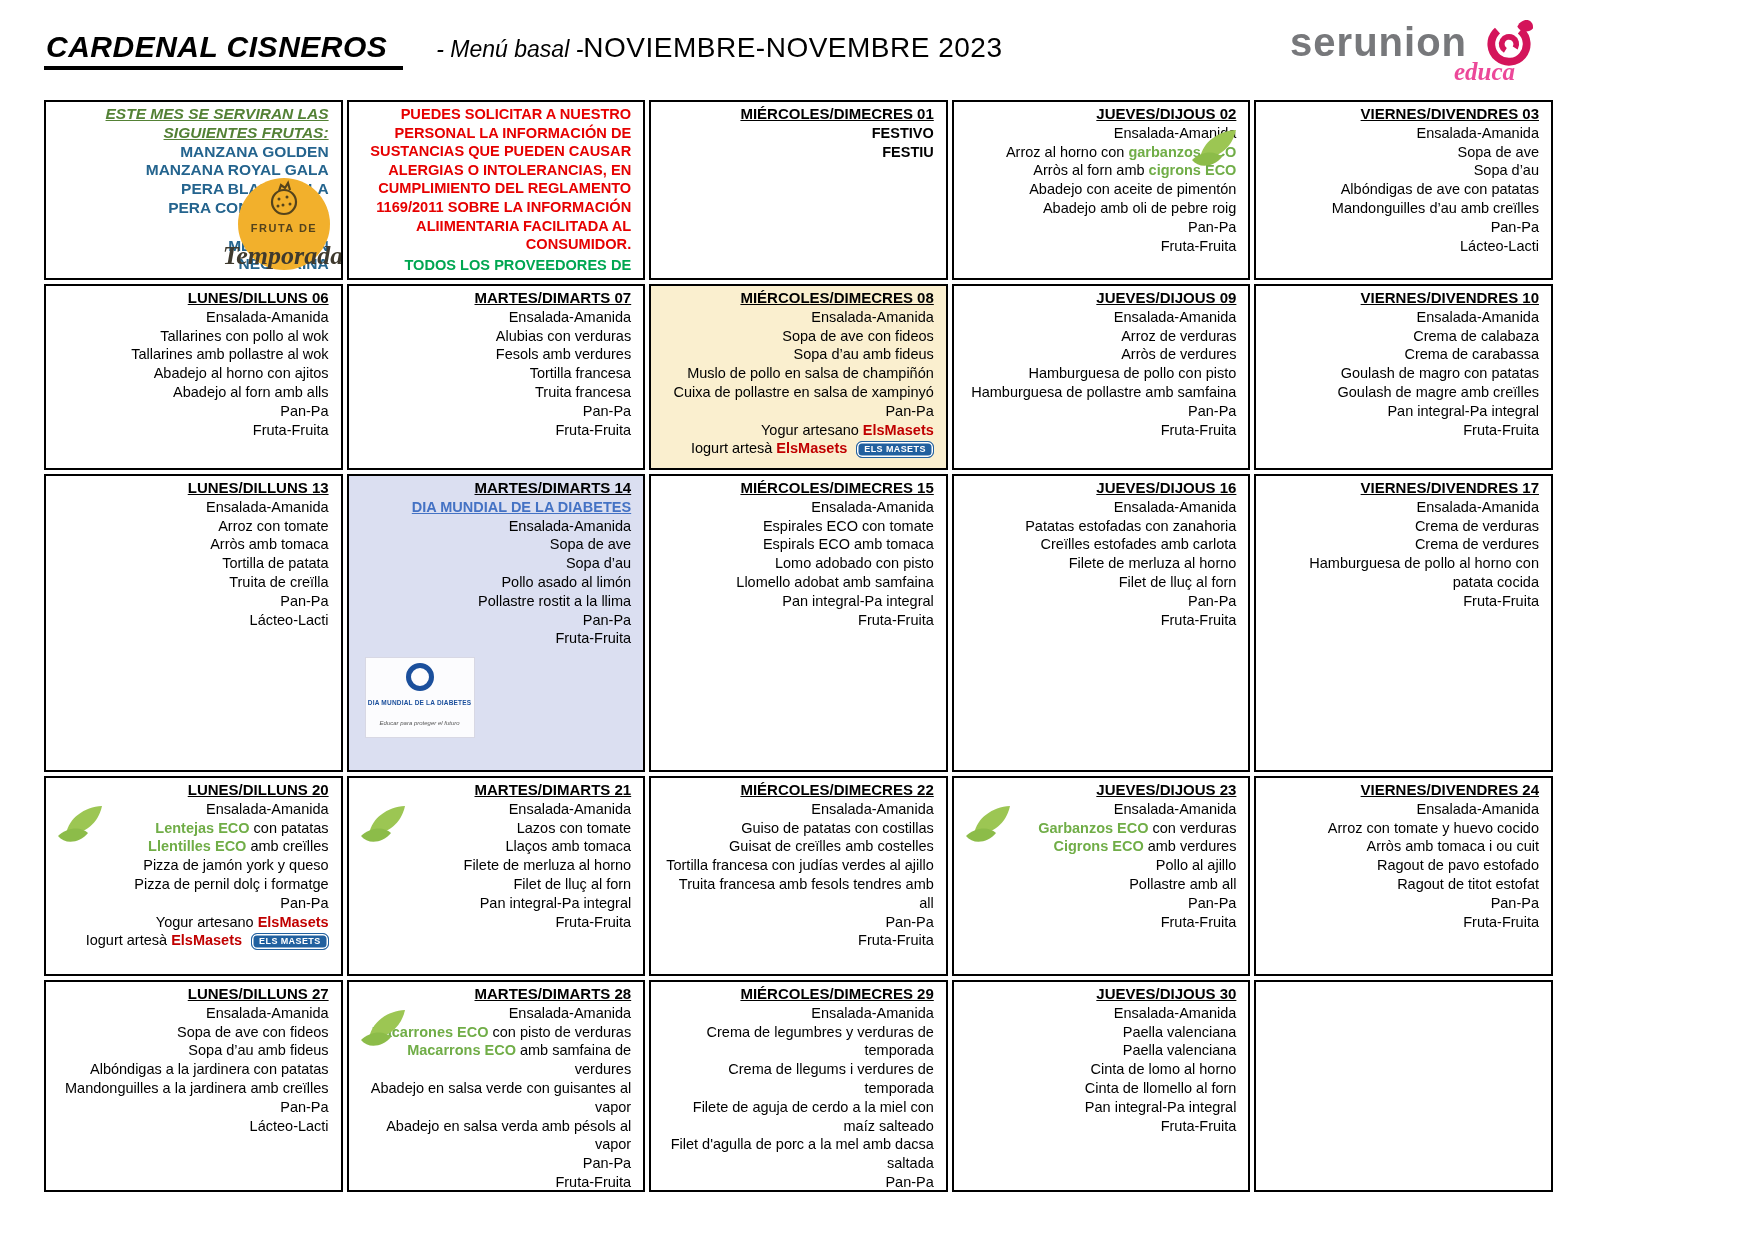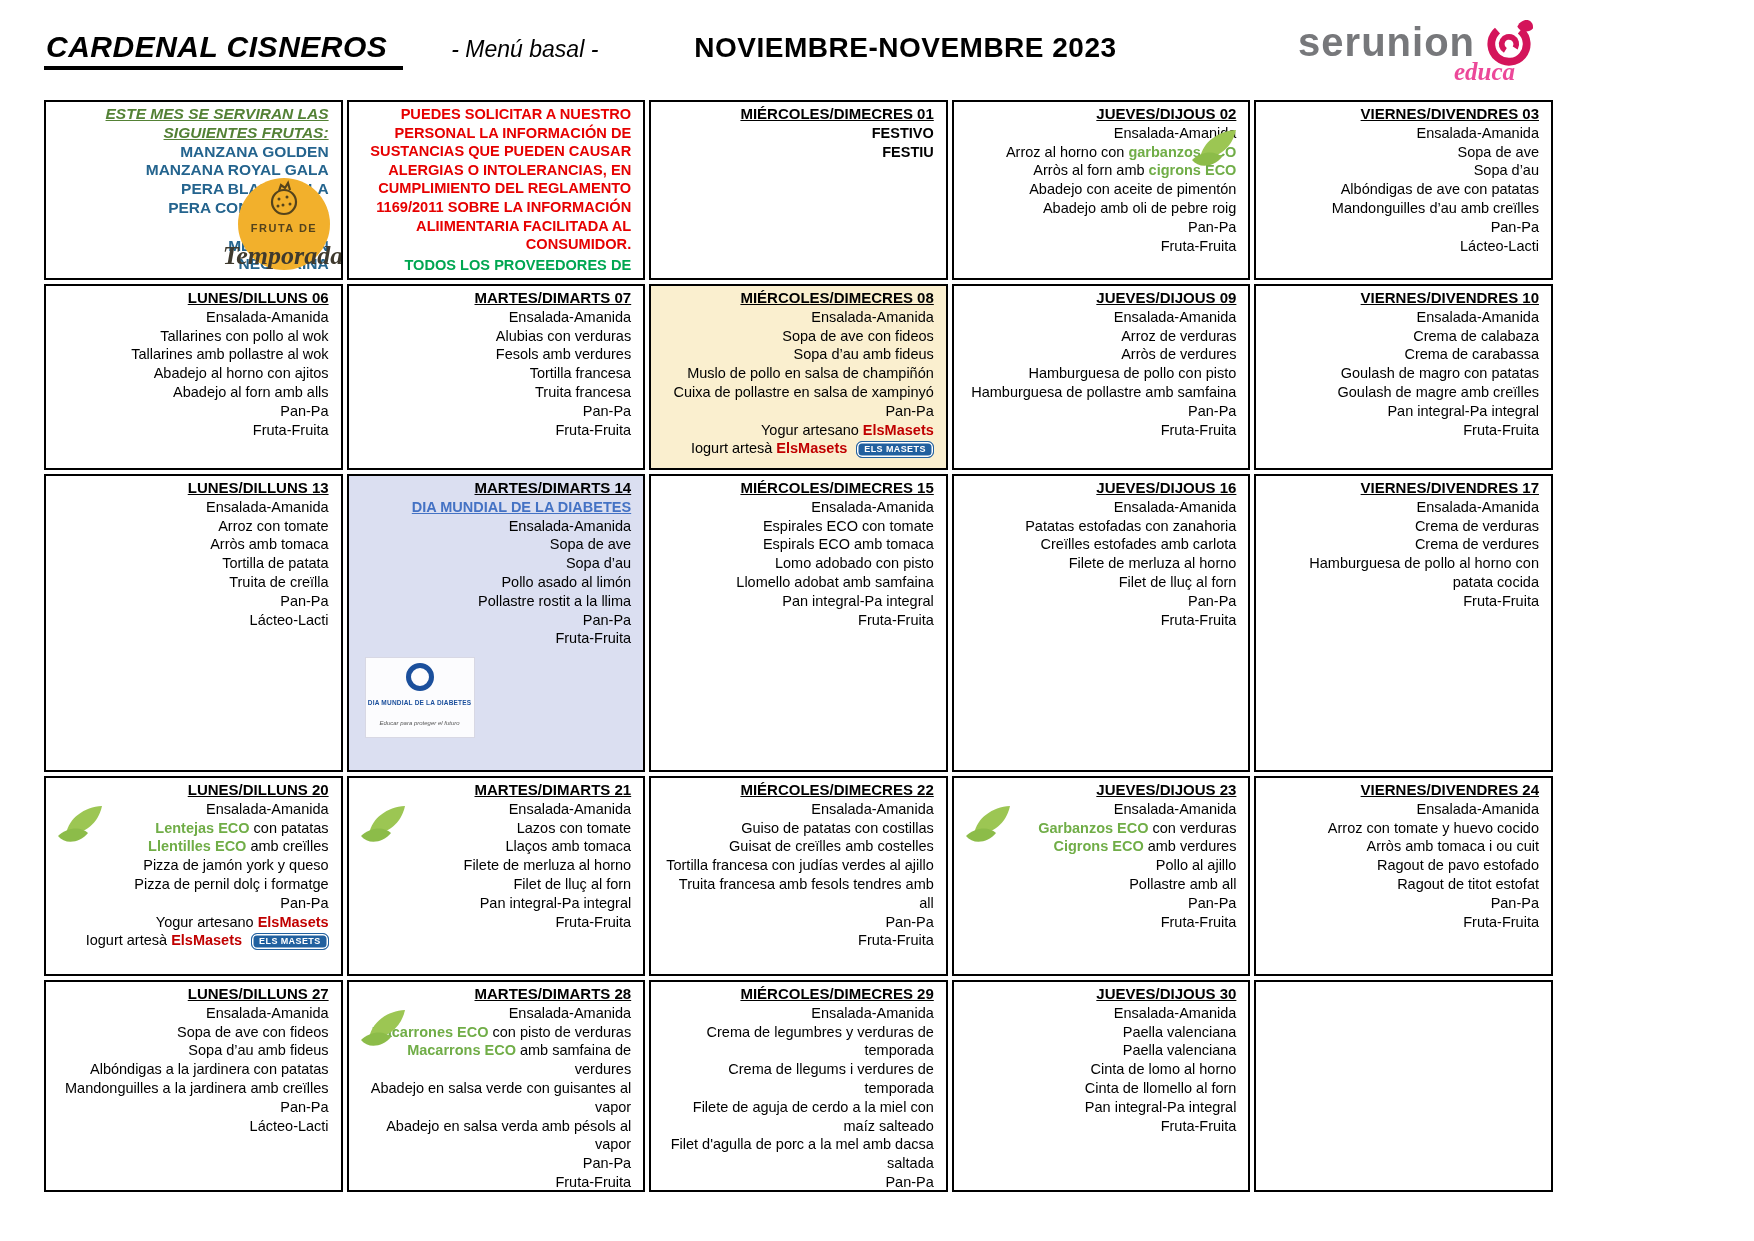--- a/index.html
+++ b/index.html
@@ -4,24 +4,24 @@
 <style>
   html,body{margin:0;padding:0;background:#fff;}
   .page{width:1597px;height:1241px;background:#fff;position:relative;
         font-family:"Liberation Sans",sans-serif;color:#000;overflow:hidden;}
 
   
   .hdr{position:relative;padding:30px 44px 8px 44px;height:62px;}
   .title-row{display:flex;align-items:baseline;}
   .school{font-size:30px;font-weight:bold;font-style:italic;letter-spacing:.5px;
           border-bottom:4px solid #000;padding:0 16px 2px 2px;}
-  .subtitle{font-style:italic;font-size:23px;margin-left:48px;}
-  .month{font-size:28px;font-weight:bold;margin-left:96px;letter-spacing:.5px;}
+  .subtitle{font-style:italic;font-size:23px;margin-left:33px;}
+  .month{font-size:28px;font-weight:normal;letter-spacing:.5px;}
   .logo{position:absolute;right:62px;top:16px;display:flex;flex-direction:column;align-items:flex-end;}
-  .logo-top{display:flex;align-items:center;gap:8px;}
+  .logo-top{display:flex;align-items:center;gap:16px;}
   .brand{color:#77787B;font-weight:bold;font-size:40px;letter-spacing:1px;line-height:1;}
   .swirl{width:52px;height:52px;}
   .educa{color:#ec4899;font-size:25px;font-weight:bold;font-style:italic;
          font-family:"Liberation Serif",serif;margin-top:-9px;margin-right:20px;line-height:1;}
 
   
   #menu-grid{display:grid;grid-template-columns:repeat(5,1fr);
              grid-template-rows:180px 186px 298px 200px 212px;gap:4px;margin:0 44px;}
   .cell{border:2px solid #000;background:#fff;position:relative;padding:3px 12px;
         font-size:14.5px;line-height:18.8px;text-align:right;overflow:hidden;}

